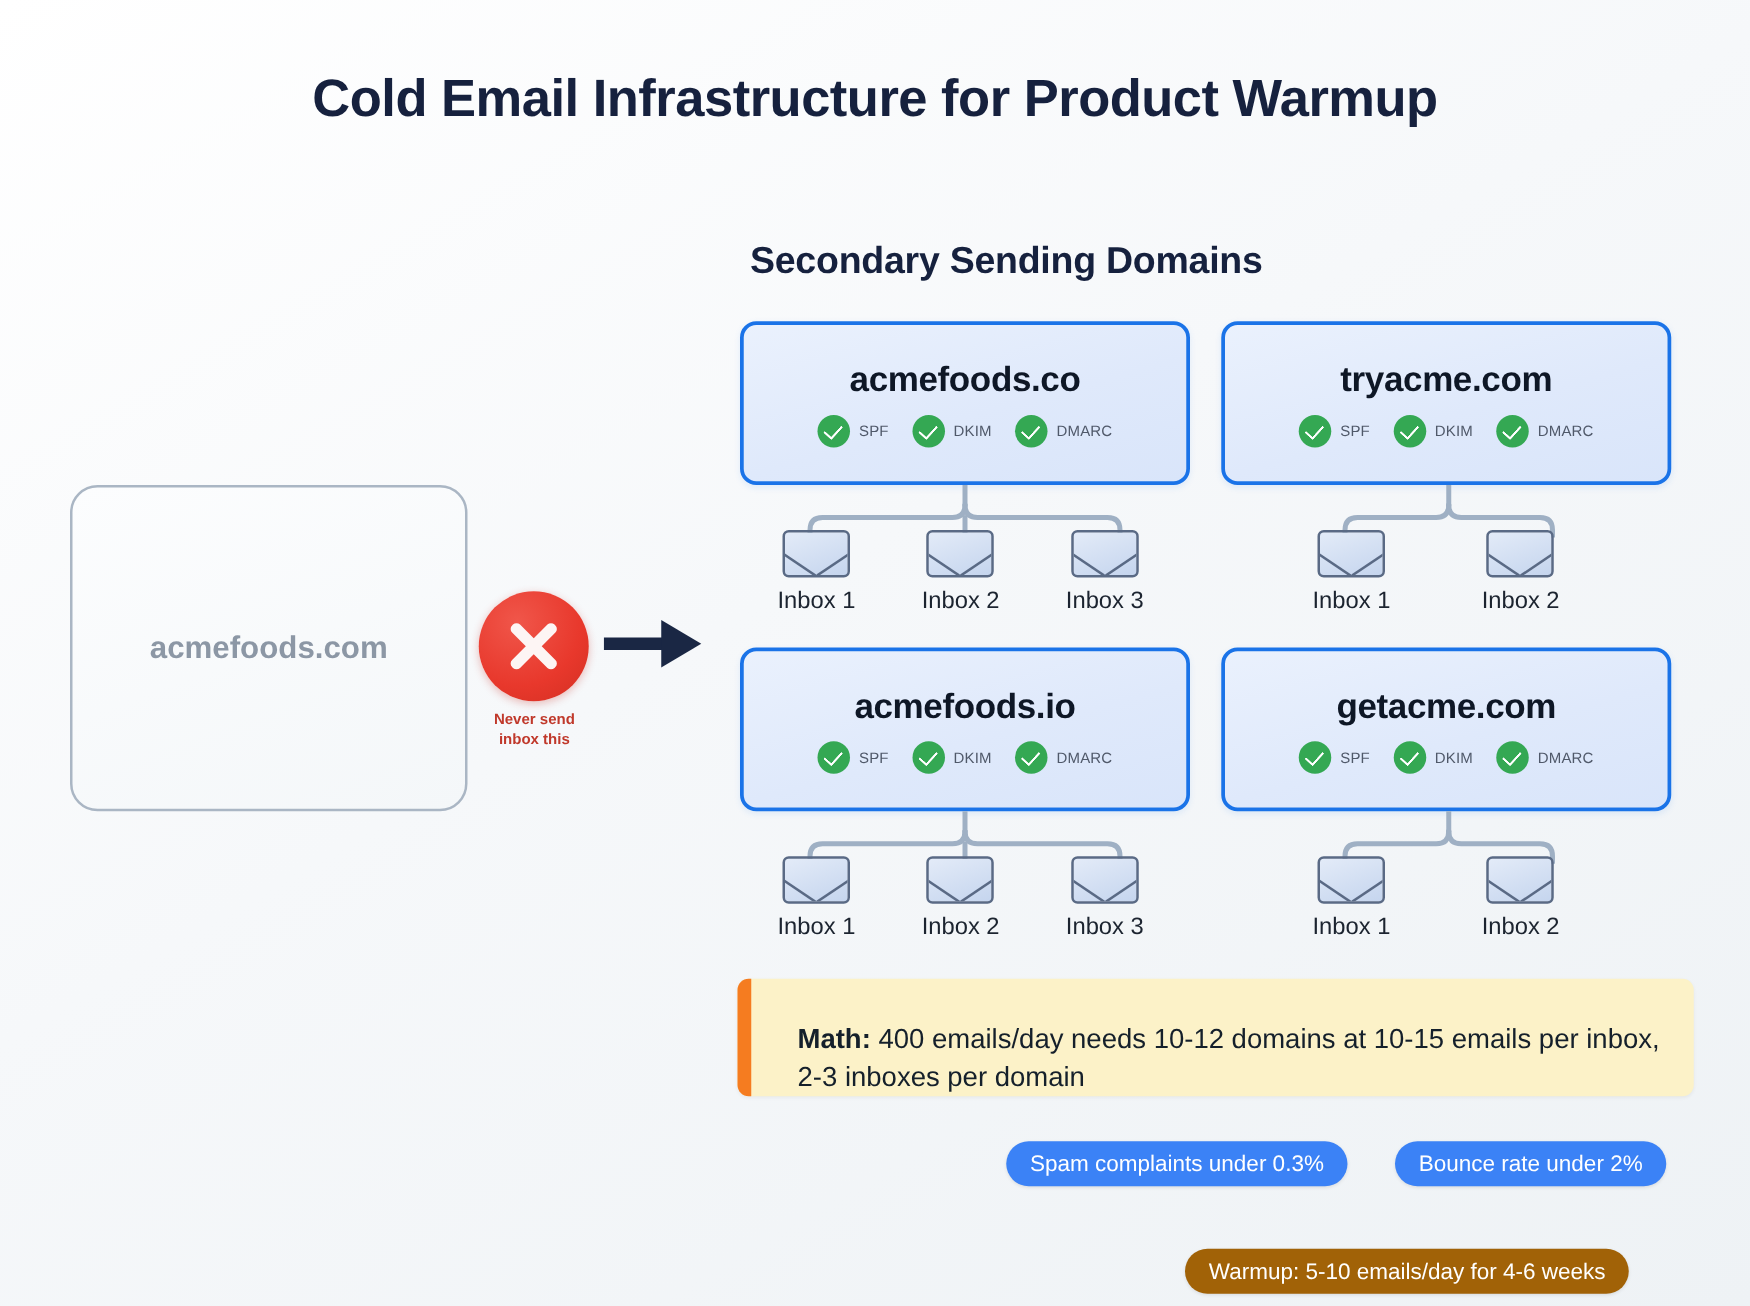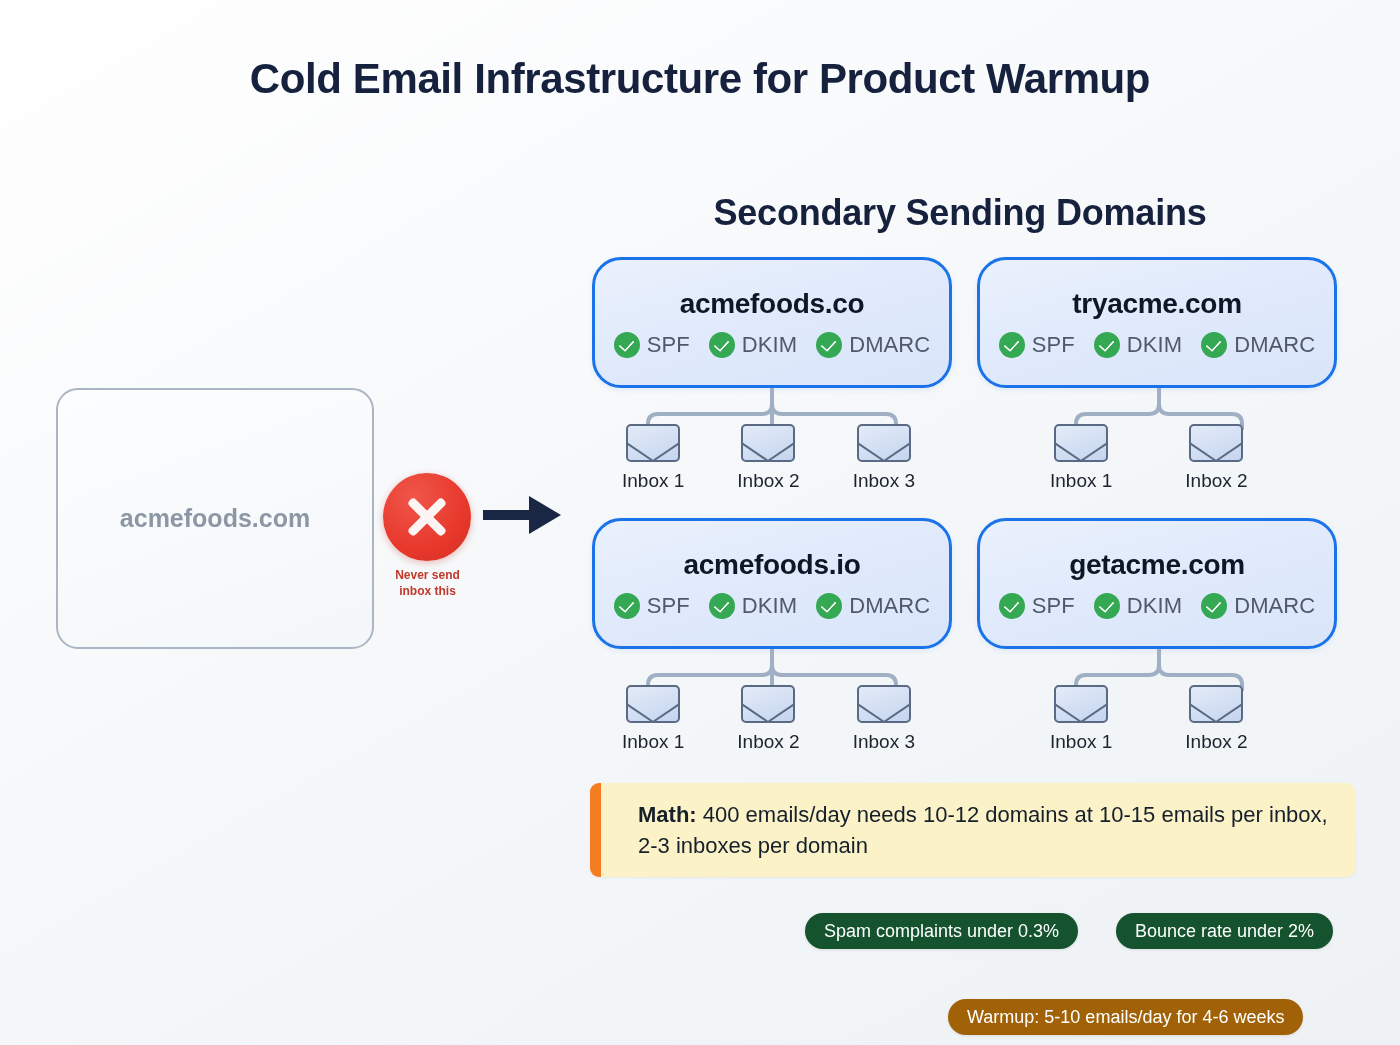--- a/index.html
+++ b/index.html
@@ -15,22 +15,21 @@
   
   .page-title {
     position:absolute; top:55px; left:0; width:1400px;
     text-align:center;
     font-size:42px; font-weight:bold; letter-spacing:-0.4px;
     color:#16213e;
   }
 
   .section-title {
     position:absolute; top:192px; left:600px; width:720px;
-    text-align:center;
-    font-size:36px; font-weight:bold; letter-spacing:-0.2px;
+    font-size:30px; font-weight:bold; letter-spacing:-0.2px;
     color:#16213e;
   }
 
   
   .primary-box {
     position:absolute; left:56px; top:388px;
     width:318px; height:261px;
     border:2px solid #aab6c4;
     border-radius:22px;
     background:linear-gradient(160deg,#fcfdfe 0%, #f4f7f9 100%);
@@ -70,21 +69,21 @@
   }
 
   
   .arrow { position:absolute; left:483px; top:492px; }
 
   
   .dcard {
     position:absolute;
     width:360px; height:131px;
     border:3px solid #1a73e8;
-    border-radius:29px;
+    border-radius:13px;
     background:linear-gradient(165deg,#eaf1fd 0%, #dfe9fb 55%, #d9e5fa 100%);
     box-shadow:0 2px 5px rgba(26,115,232,0.10);
     display:flex; flex-direction:column;
     align-items:center; justify-content:center;
   }
   .dcard-name {
     font-size:28px; font-weight:bold; color:#0e1726;
     letter-spacing:-0.3px;
     margin-bottom:12px;
   }
@@ -97,21 +96,21 @@
   }
   .chk-circle::after {
     content:""; position:absolute;
     left:8px; top:5px;
     width:7px; height:12px;
     border:solid #ffffff;
     border-width:0 2.8px 2.8px 0;
     transform:rotate(42deg);
     border-radius:1px;
   }
-  .chk-label { font-size:22px; color:#50596a; letter-spacing:0.1px; }
+  .chk-label { font-size:12px; color:#50596a; letter-spacing:0.1px; }
 
   
   .card-tl { left:592px;  top:257px; }
   .card-tr { left:977px;  top:257px; }
   .card-bl { left:592px;  top:518px; }
   .card-br { left:977px;  top:518px; }
 
   
   .connector { position:absolute; }
 
@@ -140,21 +139,21 @@
   .ig-tr { left:1050px; top:424px; gap:73px; }
   .ig-bl { left:622px;  top:685px; gap:53px; }
   .ig-br { left:1050px; top:685px; gap:73px; }
 
   
   .math-box {
     position:absolute; left:590px; top:783px;
     width:765px; height:94px;
     background:#fcf2c8;
     border-radius:9px;
-    display:flex; align-items:center;
+    display:flex; align-items:flex-end;
     box-shadow:0 1px 3px rgba(0,0,0,0.05);
   }
   .math-bar {
     width:11px; height:100%;
     background:#f57c20;
     border-radius:9px 0 0 9px;
     flex:none;
   }
   .math-text {
     padding:0 22px 0 37px;
@@ -167,21 +166,21 @@
     position:absolute;
     border-radius:999px;
     color:#ffffff;
     font-size:18px;
     display:flex; align-items:center; justify-content:center;
     padding:0 19px;
     height:36px;
     white-space:nowrap;
     box-shadow:0 1px 3px rgba(0,0,0,0.10);
   }
-  .pill-green { background:#14532d; }
+  .pill-green { background:#3b82f6; }
   .pill-blue  { background:#a16207;margin-top:37px; }
   .pill-1 { left:805px;  top:913px; }
   .pill-2 { left:1116px; top:913px; }
   .pill-3 { left:948px;  top:962px; }
 </style>
 </head>
 <body>
 
 <div class="page-title">Cold Email Infrastructure for Product Warmup</div>
 <div class="section-title">Secondary Sending Domains</div>

